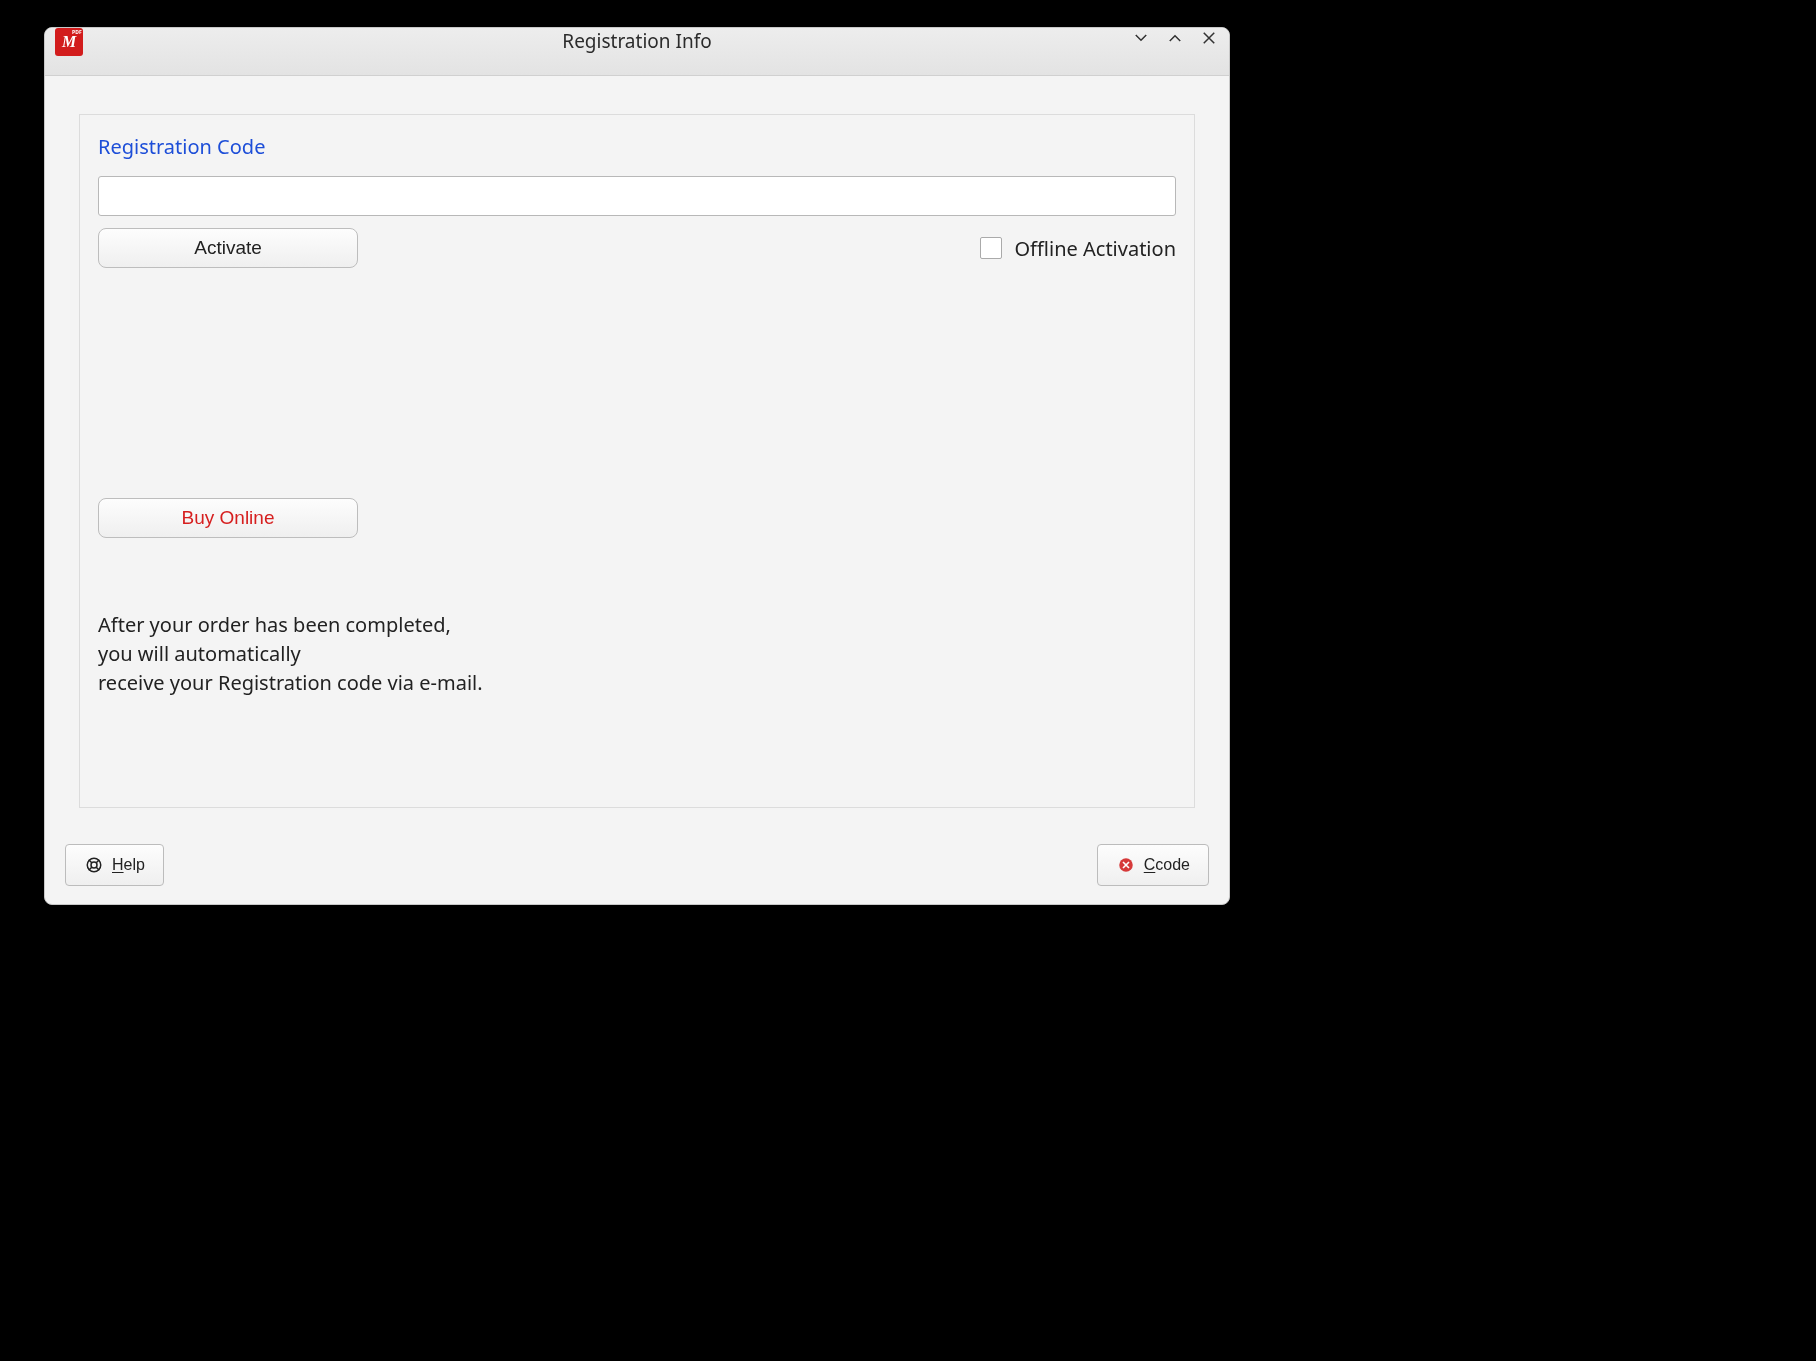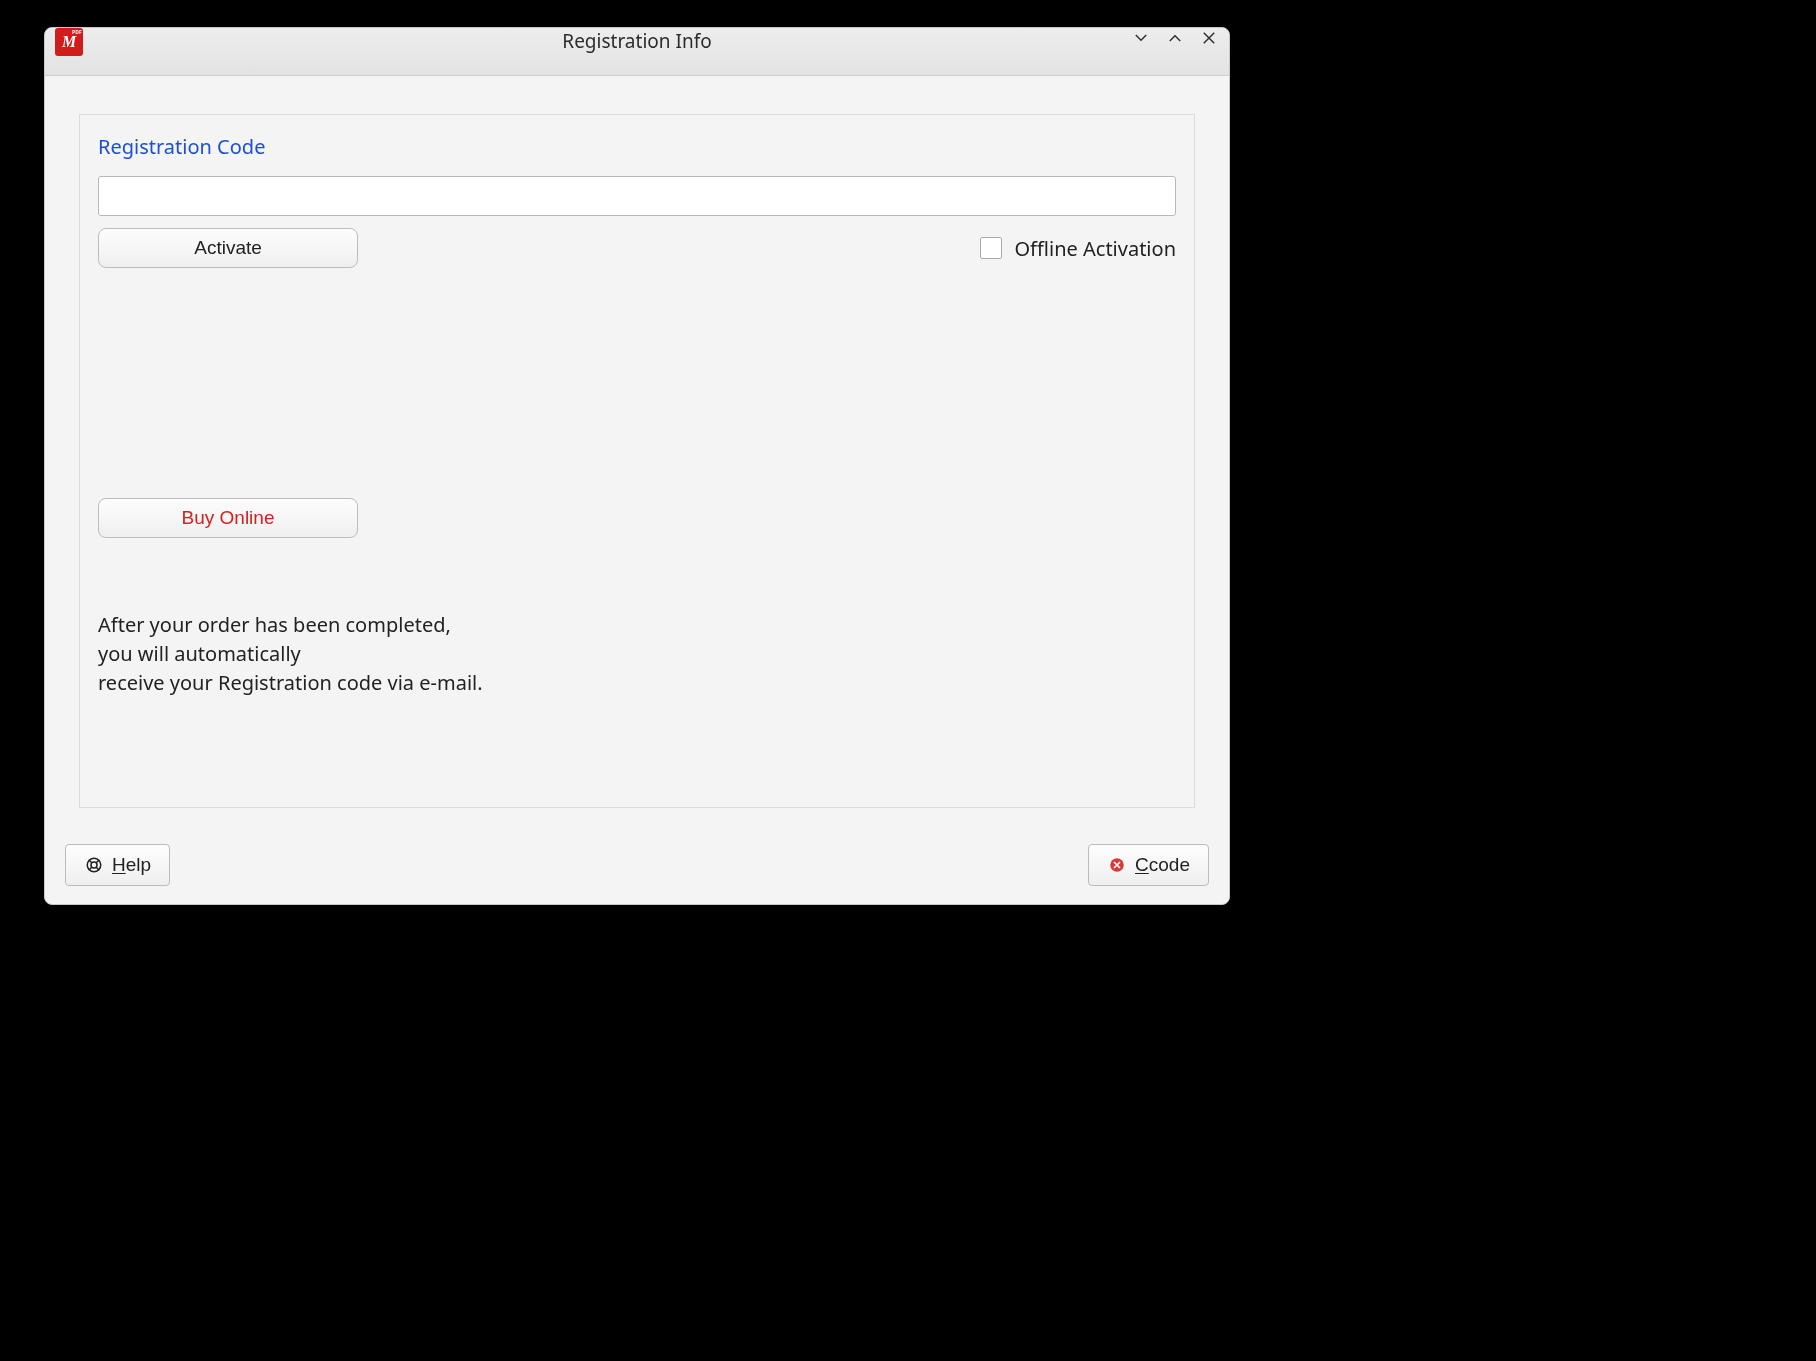--- a/index.html
+++ b/index.html
@@ -158,21 +158,21 @@
     display: flex;
     justify-content: space-between;
     padding: 18px 20px 18px 20px;
   }
   .foot-btn {
     height: 42px;
     padding: 0 18px;
     background: linear-gradient(#fdfdfd,#efefef);
     border: 1px solid #bcbcbc;
     border-radius: 4px;
-    font-size: 19px;
+    font-size: 16px;
     color: #222;
     display: flex;
     align-items: center;
     gap: 8px;
     cursor: default;
   }
   .foot-btn .u { text-decoration: underline; text-underline-offset: 2px; }
   .ico { width: 20px; height: 20px; display:inline-flex; align-items:center; justify-content:center; }
   .ico svg { width: 18px; height: 18px; }
   .buy-row { margin-top: 230px; }

